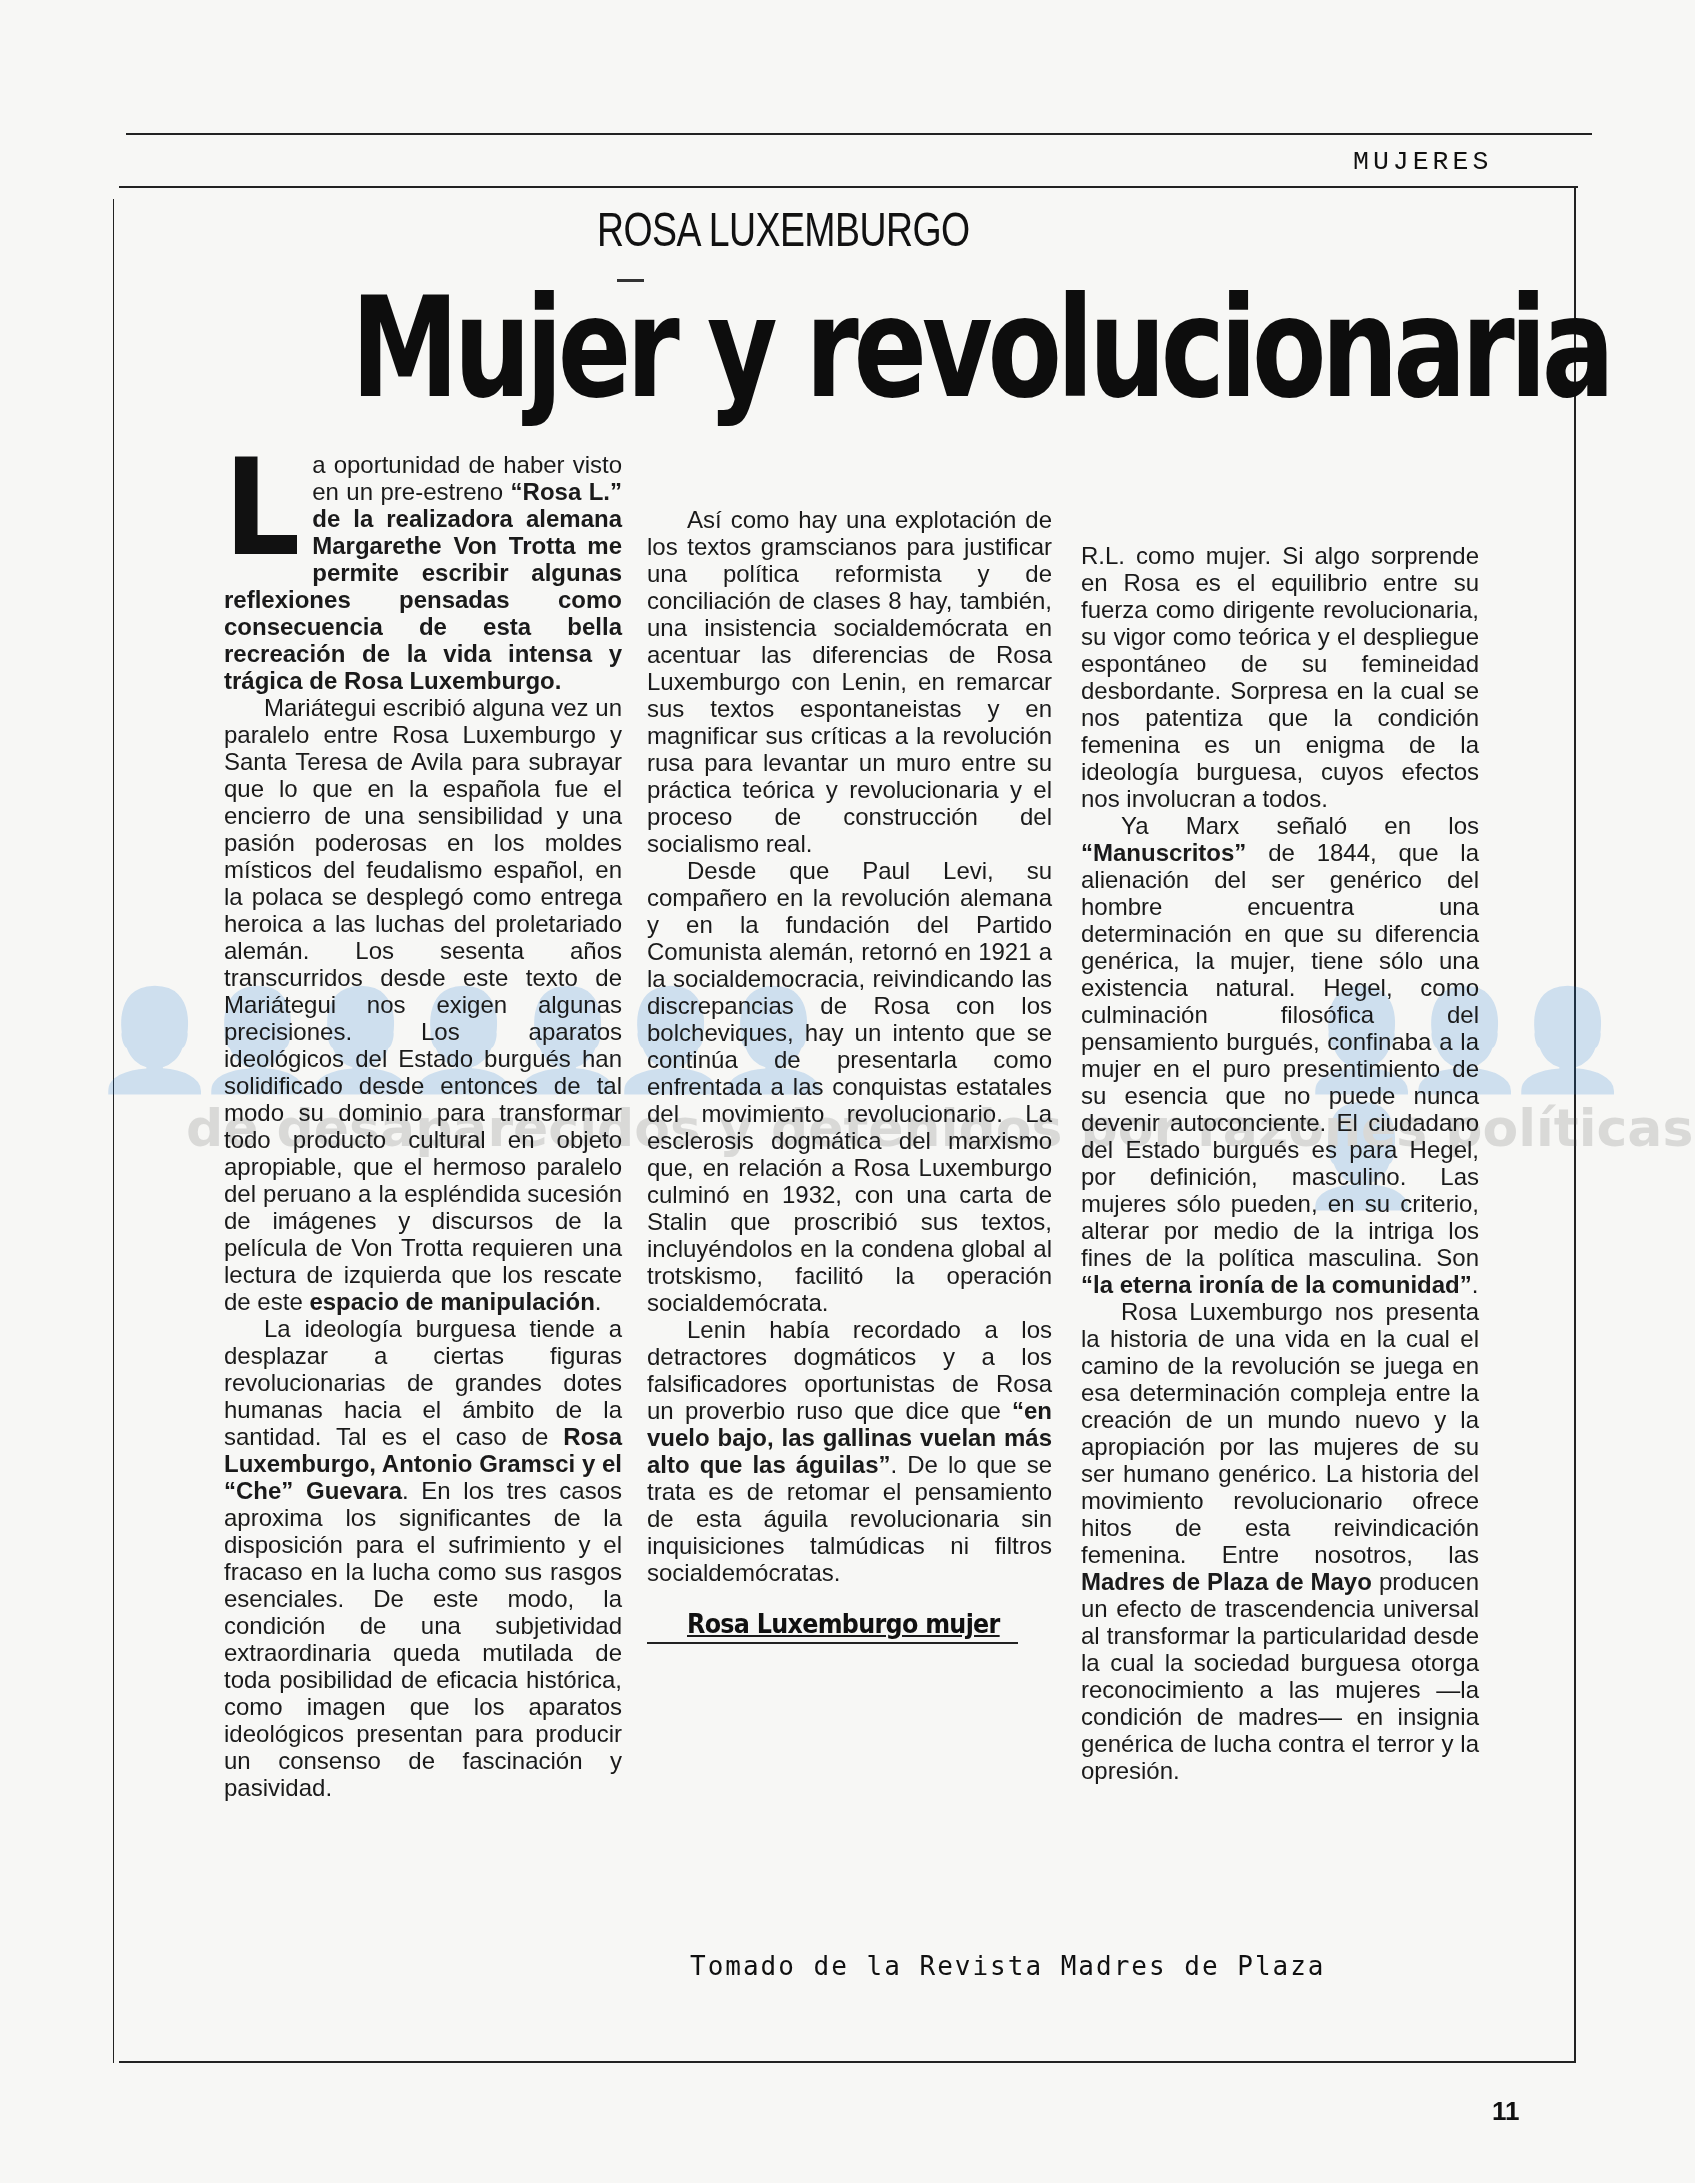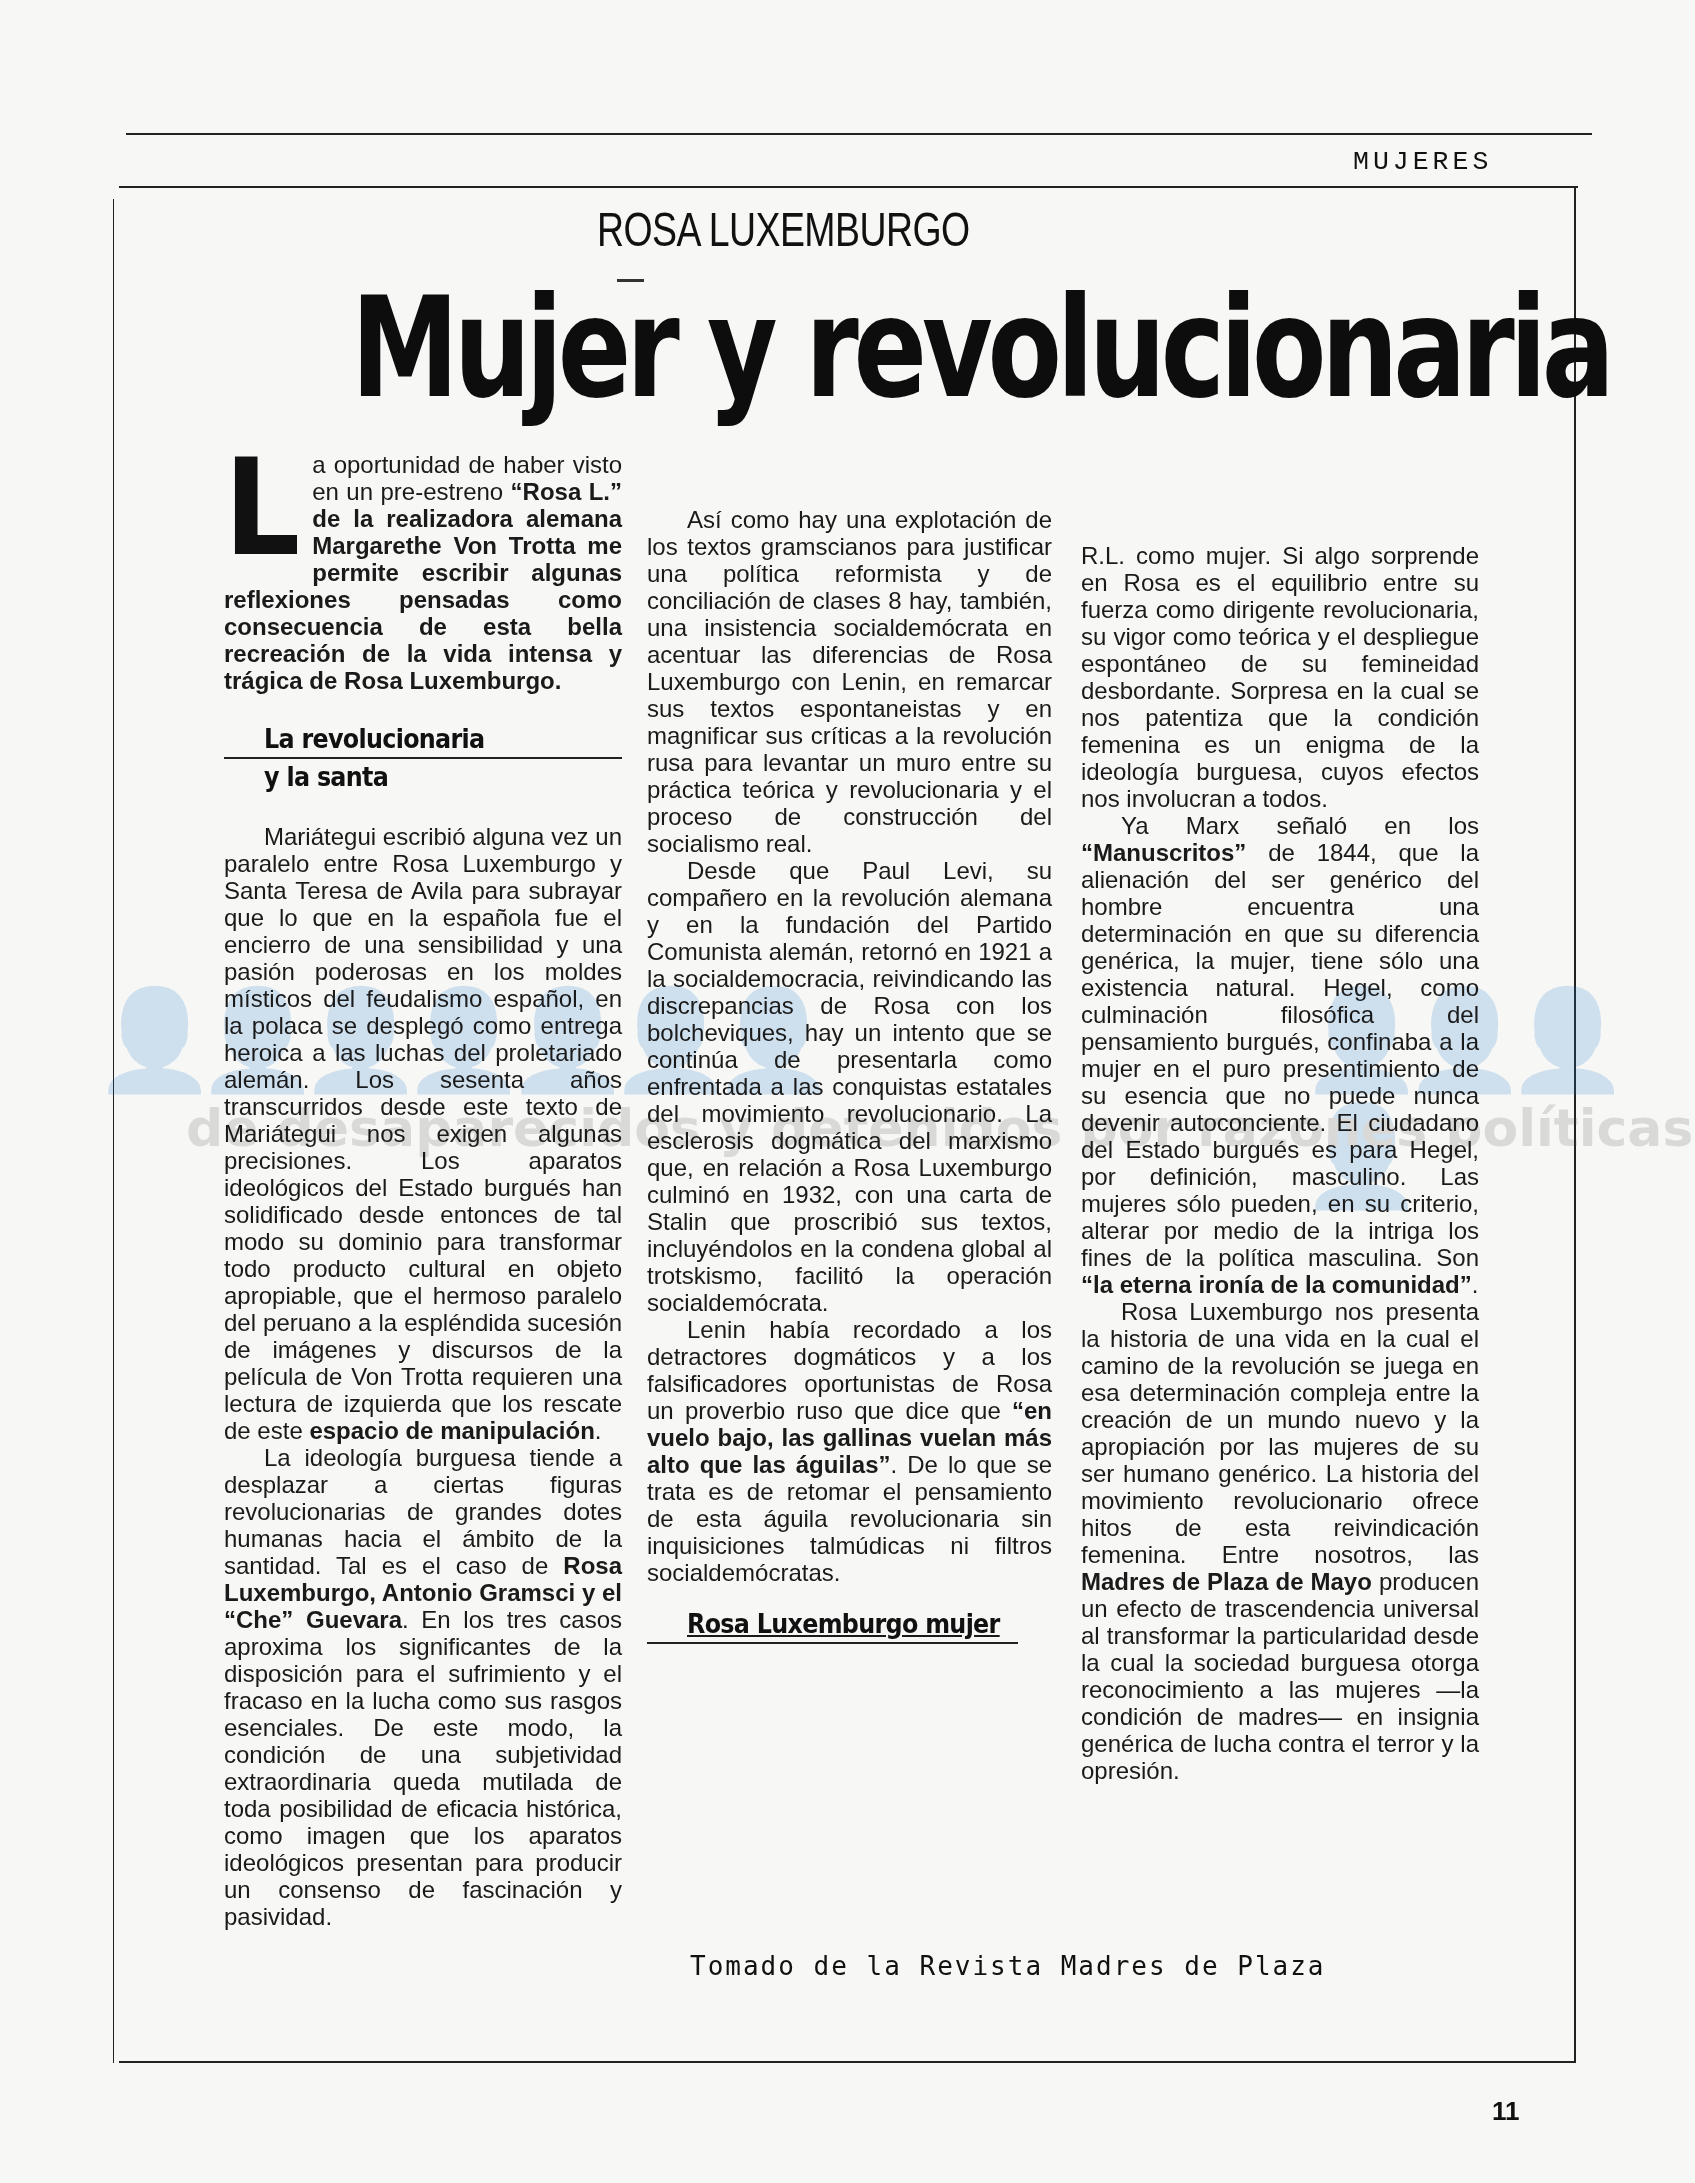--- a/index.html
+++ b/index.html
@@ -73,24 +73,20 @@
 </div>
 
 <div class="kicker">ROSA LUXEMBURGO</div>
 <div class="kicker-dash"></div>
 <div class="headline">Mujer y revolucionaria</div>
 
 <div class="col col1">
   <p class="noindent lead">
     <span class="dropcap">L</span><span class="light">a oportunidad de haber visto en un pre-estreno </span><span>“Rosa L.” de la realizadora alemana Margarethe Von Trotta me permite escribir algunas reflexiones pensadas como consecuencia de esta bella recreación de la vida intensa y trágica de Rosa Luxemburgo.</span>
   </p>
-  <div class="subhead-wrap">
-    <p class="subhead">La revolucionaria</p>
-    <p class="subhead" style="border-bottom:none;">y la santa</p>
-  </div>
   <p><span>Mariátegui escribió alguna vez un paralelo entre Rosa Luxemburgo y Santa Teresa de Avila para subrayar que lo que en la española fue el encierro de una sensibilidad y una pasión poderosas en los moldes místicos del feudalismo español, en la polaca se desplegó como entrega heroica a las luchas del proletariado alemán. Los sesenta años transcurridos desde este texto de Mariátegui nos exigen algunas precisiones. Los aparatos ideológicos del Estado burgués han solidificado desde entonces de tal modo su dominio para transformar todo producto cultural en objeto apropiable, que el hermoso paralelo del peruano a la espléndida sucesión de imágenes y discursos de la película de Von Trotta requieren una lectura de izquierda que los rescate de este </span><b>espacio de manipulación</b><span>.</span></p>
   <p><span>La ideología burguesa tiende a desplazar a ciertas figuras revolucionarias de grandes dotes humanas hacia el ámbito de la santidad. Tal es el caso de </span><b>Rosa Luxemburgo, Antonio Gramsci y el “Che” Guevara</b><span>. En los tres casos aproxima los significantes de la disposición para el sufrimiento y el fracaso en la lucha como sus rasgos esenciales. De este modo, la condición de una subjetividad extraordinaria queda mutilada de toda posibilidad de eficacia histórica, como imagen que los aparatos ideológicos presentan para producir un consenso de fascinación y pasividad.</span></p>
 </div>
 
 <div class="col col2">
   <div class="subhead-wrap" style="margin-top:0;">
   </div>
   <p><span>Así como hay una explotación de los textos gramscianos para justificar una política reformista y de conciliación de clases 8 hay, también, una insistencia socialdemócrata en acentuar las diferencias de Rosa Luxemburgo con Lenin, en remarcar sus textos espontaneistas y en magnificar sus críticas a la revolución rusa para levantar un muro entre su práctica teórica y revolucionaria y el proceso de construcción del socialismo real.</span></p>
   <p><span>Desde que Paul Levi, su compañero en la revolución alemana y en la fundación del Partido Comunista alemán, retornó en 1921 a la socialdemocracia, reivindicando las discrepancias de Rosa con los bolcheviques, hay un intento que se continúa de presentarla como enfrentada a las conquistas estatales del movimiento revolucionario. La esclerosis dogmática del marxismo que, en relación a Rosa Luxemburgo culminó en 1932, con una carta de Stalin que proscribió sus textos, incluyéndolos en la condena global al trotskismo, facilitó la operación socialdemócrata.</span></p>
   <p><span>Lenin había recordado a los detractores dogmáticos y a los falsificadores oportunistas de Rosa un proverbio ruso que dice que </span><b>“en vuelo bajo, las gallinas vuelan más alto que las águilas”</b><span>. De lo que se trata es de retomar el pensamiento de esta águila revolucionaria sin inquisiciones talmúdicas ni filtros socialdemócratas.</span></p>

